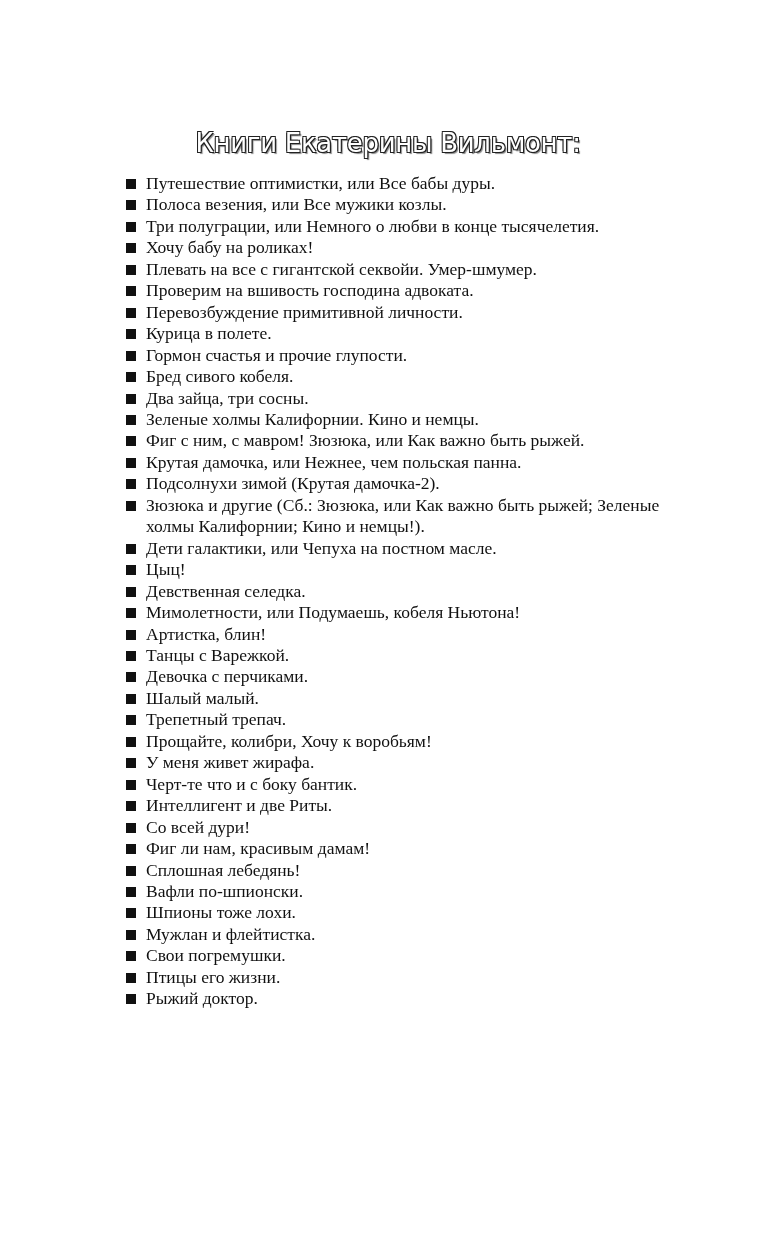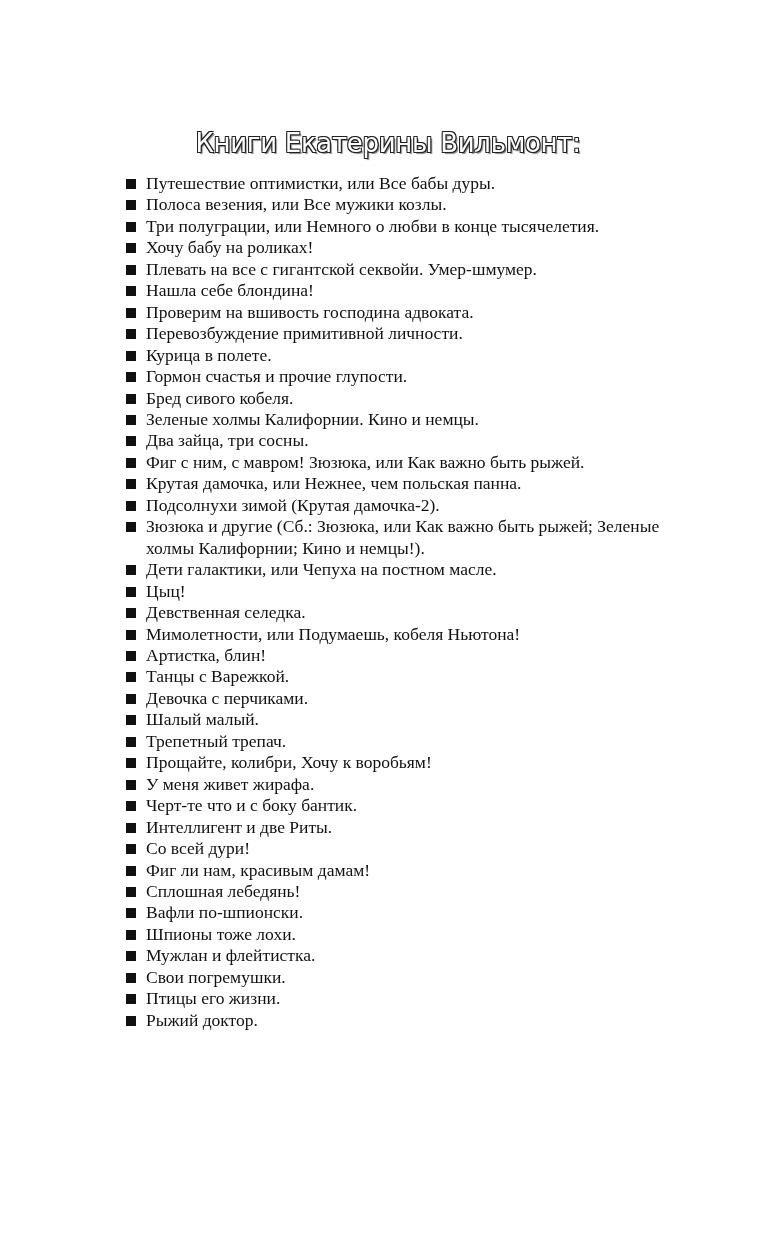--- a/index.html
+++ b/index.html
@@ -63,28 +63,27 @@
 <body>
 
 <h1 class="page-title">Книги Екатерины Вильмонт:</h1>
 
 <ul class="book-list" id="book-list">
     <li class="book-item"><span class="bullet"></span><span>Путешествие оптимистки, или Все бабы дуры.</span></li>
     <li class="book-item"><span class="bullet"></span><span>Полоса везения, или Все мужики козлы.</span></li>
     <li class="book-item"><span class="bullet"></span><span>Три полуграции, или Немного о любви в конце тысячелетия.</span></li>
     <li class="book-item"><span class="bullet"></span><span>Хочу бабу на роликах!</span></li>
     <li class="book-item"><span class="bullet"></span><span>Плевать на все с гигантской секвойи. Умер-шмумер.</span></li>
-    <li class="book-item"><span class="bullet"></span><span>Нашла себе блондина!</span></li>
     <li class="book-item"><span class="bullet"></span><span>Проверим на вшивость господина адвоката.</span></li>
     <li class="book-item"><span class="bullet"></span><span>Перевозбуждение примитивной личности.</span></li>
     <li class="book-item"><span class="bullet"></span><span>Курица в полете.</span></li>
     <li class="book-item"><span class="bullet"></span><span>Гормон счастья и прочие глупости.</span></li>
     <li class="book-item"><span class="bullet"></span><span>Бред сивого кобеля.</span></li>
+    <li class="book-item"><span class="bullet"></span><span>Два зайца, три сосны.</span></li>
     <li class="book-item"><span class="bullet"></span><span>Зеленые холмы Калифорнии. Кино и немцы.</span></li>
-    <li class="book-item"><span class="bullet"></span><span>Два зайца, три сосны.</span></li>
     <li class="book-item"><span class="bullet"></span><span>Фиг с ним, с мавром! Зюзюка, или Как важно быть рыжей.</span></li>
     <li class="book-item"><span class="bullet"></span><span>Крутая дамочка, или Нежнее, чем польская панна.</span></li>
     <li class="book-item"><span class="bullet"></span><span>Подсолнухи зимой (Крутая дамочка-2).</span></li>
     <li class="book-item"><span class="bullet"></span><span>Зюзюка и другие (Сб.: Зюзюка, или Как важно быть рыжей; Зеленые холмы Калифорнии; Кино и немцы!).</span></li>
     <li class="book-item"><span class="bullet"></span><span>Дети галактики, или Чепуха на постном масле.</span></li>
     <li class="book-item"><span class="bullet"></span><span>Цыц!</span></li>
     <li class="book-item"><span class="bullet"></span><span>Девственная селедка.</span></li>
     <li class="book-item"><span class="bullet"></span><span>Мимолетности, или Подумаешь, кобеля Ньютона!</span></li>
     <li class="book-item"><span class="bullet"></span><span>Артистка, блин!</span></li>
     <li class="book-item"><span class="bullet"></span><span>Танцы с Варежкой.</span></li>

